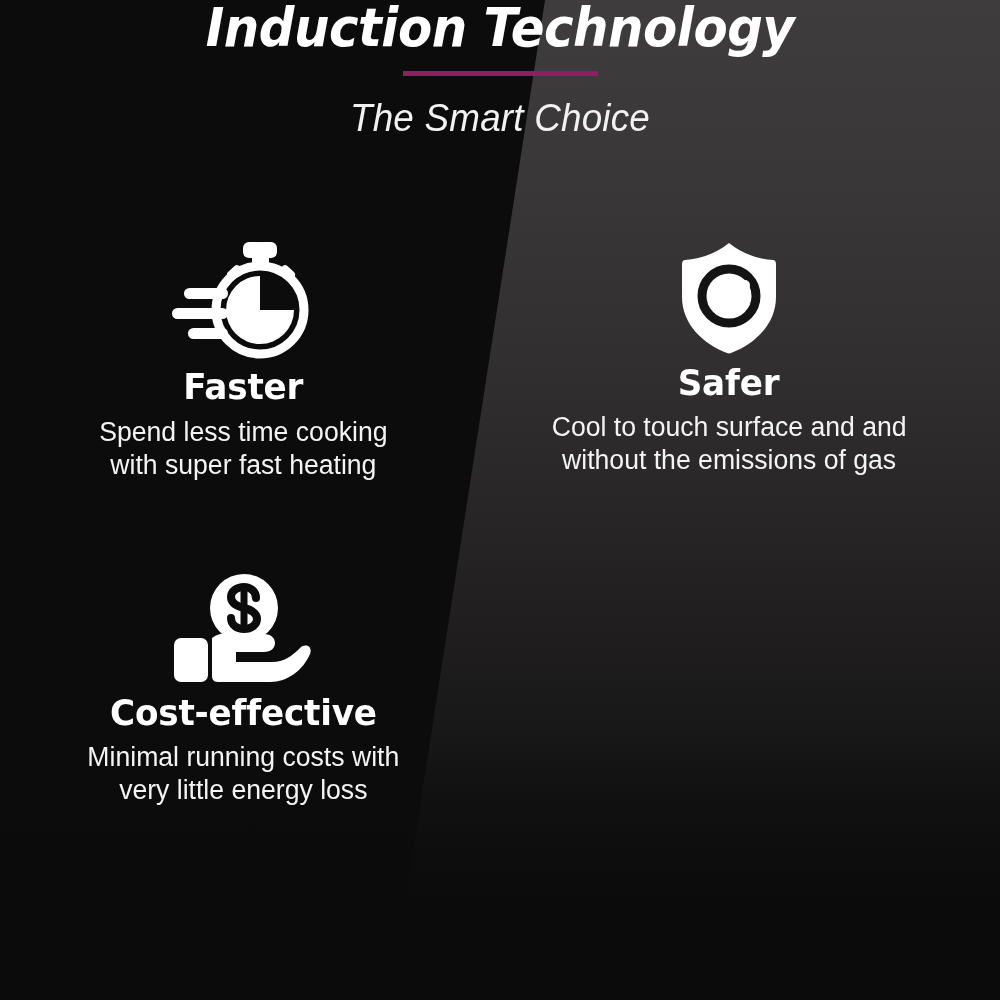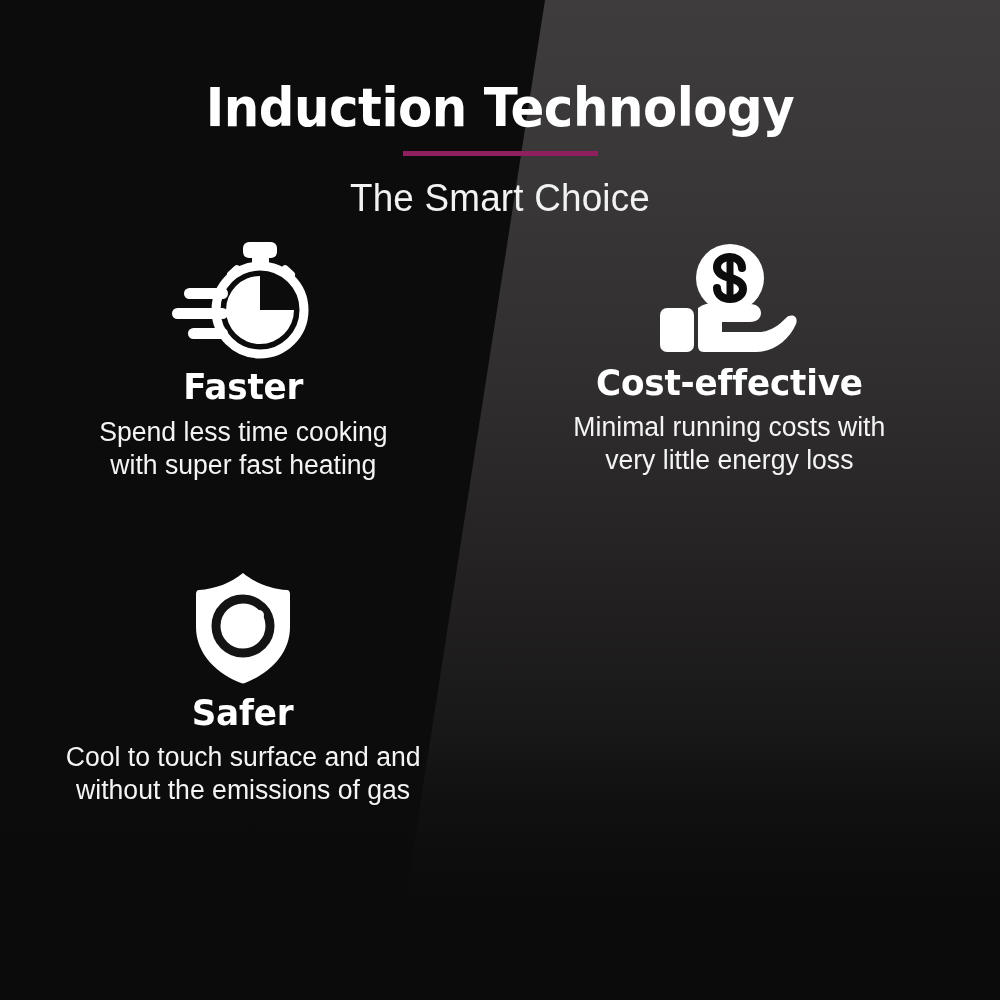--- a/index.html
+++ b/index.html
@@ -37,22 +37,22 @@
     clip-path: polygon(54.5% 0%, 100% 0%, 100% 100%, 39.0% 100%);
   }
   .bg-bottomfade {
     position:absolute; left:0; right:0; bottom:0; height:260px;
     background:linear-gradient(180deg, rgba(12,12,12,0) 0%, #0b0b0b 72%, #0b0b0b 100%);
   }
 
   
   .header {
     position:absolute; top:0; left:0; width:1000px;
-    padding-top:80px;
     text-align:center;
+    font-style:italic;
   }
   .title {
     font-family:"DejaVu Sans", sans-serif;
     font-weight:700;
     font-size:53px;
     letter-spacing:-0.5px;
     color:#ffffff;
     line-height:1.06;
     transform:scaleX(0.94);
   }
@@ -158,20 +158,45 @@
                      A34 34 0 1 0 124 70
                      L90 70 Z" fill="#ffffff"></path>
           </g>
         </svg>
       </div>
       <div class="feature-title">Faster</div>
       <div class="feature-desc">Spend less time cooking
 with super fast heating</div>
     </div>
 
+
+    <div class="cell cell-4 row2">
+      <div class="icon-wrap">
+        <svg width="104" height="114" viewBox="0 0 104 114" aria-hidden="true">
+
+          <path d="M52 2
+                   C40 12 24 18 8 19
+                   C6 19 5 21 5 23
+                   L5 56
+                   C5 84 27 103 50 112
+                   C51.3 112.6 52.7 112.6 54 112
+                   C77 103 99 84 99 56
+                   L99 23
+                   C99 21 98 19 96 19
+                   C80 18 64 12 52 2 Z" fill="#ffffff"></path>
+
+          <circle cx="52" cy="55" r="27" fill="none" stroke="#141414" stroke-width="9"></circle>
+
+          <path d="M39 55 L49 66 L68 44" fill="none" stroke="#ffffff" stroke-width="10" stroke-linecap="round" stroke-linejoin="round"></path>
+        </svg>
+      </div>
+      <div class="feature-title">Safer</div>
+      <div class="feature-desc">Cool to touch surface and and
+without the emissions of gas</div>
+    </div>
 
     <div class="cell cell-3 row2">
       <div class="icon-wrap">
         <svg width="142" height="112" viewBox="0 0 142 112" aria-hidden="true">
           <g fill="#ffffff">
 
             <circle cx="72" cy="36" r="34"></circle>
 
             <g fill="#0c0c0c">
               <rect x="68.5" y="12" width="7" height="48" rx="3"></rect>
@@ -196,39 +221,14 @@
                      C41 110 40 107 40 103
                      Z"></path>
           </g>
         </svg>
       </div>
       <div class="feature-title">Cost-effective</div>
       <div class="feature-desc">Minimal running costs with
 very little energy loss</div>
     </div>
 
-    <div class="cell cell-4 row2">
-      <div class="icon-wrap">
-        <svg width="104" height="114" viewBox="0 0 104 114" aria-hidden="true">
-
-          <path d="M52 2
-                   C40 12 24 18 8 19
-                   C6 19 5 21 5 23
-                   L5 56
-                   C5 84 27 103 50 112
-                   C51.3 112.6 52.7 112.6 54 112
-                   C77 103 99 84 99 56
-                   L99 23
-                   C99 21 98 19 96 19
-                   C80 18 64 12 52 2 Z" fill="#ffffff"></path>
-
-          <circle cx="52" cy="55" r="27" fill="none" stroke="#141414" stroke-width="9"></circle>
-
-          <path d="M39 55 L49 66 L68 44" fill="none" stroke="#ffffff" stroke-width="10" stroke-linecap="round" stroke-linejoin="round"></path>
-        </svg>
-      </div>
-      <div class="feature-title">Safer</div>
-      <div class="feature-desc">Cool to touch surface and and
-without the emissions of gas</div>
-    </div>
-
   </div>
 </div>
 
 </body></html>

